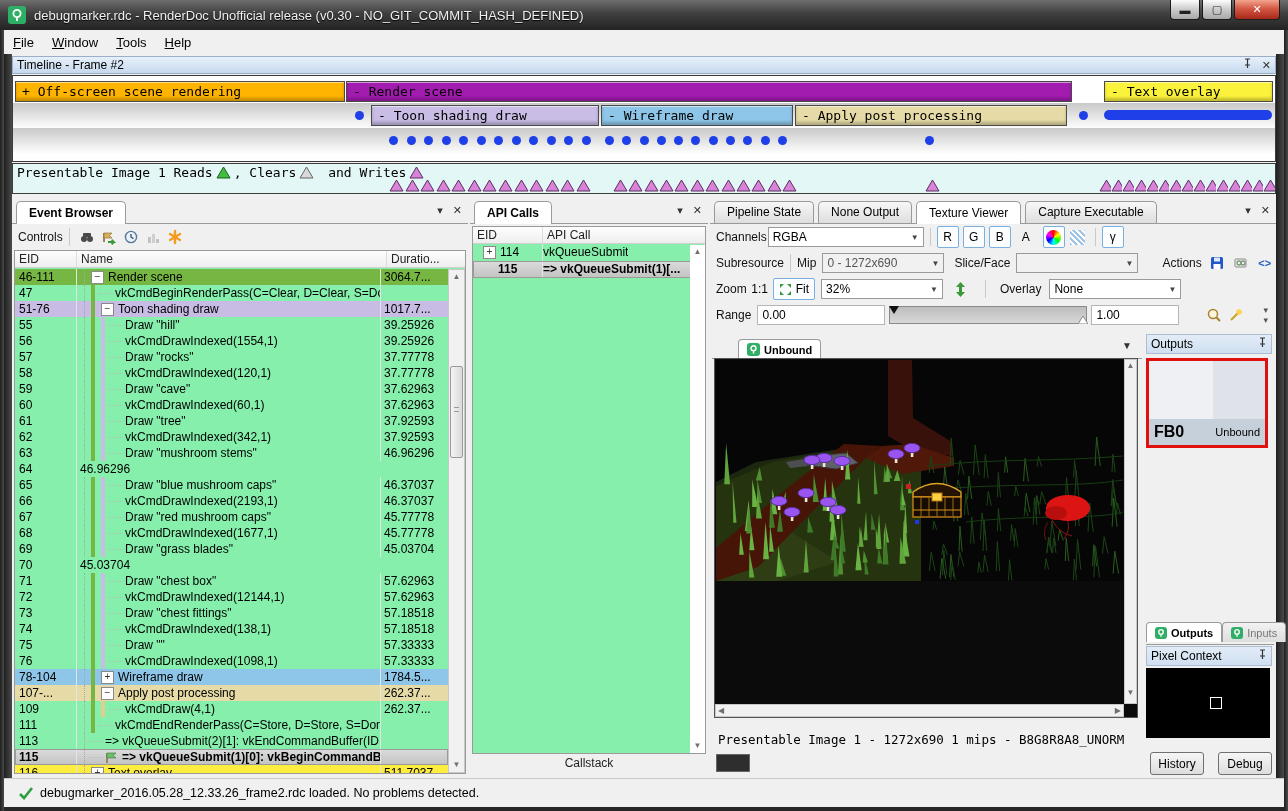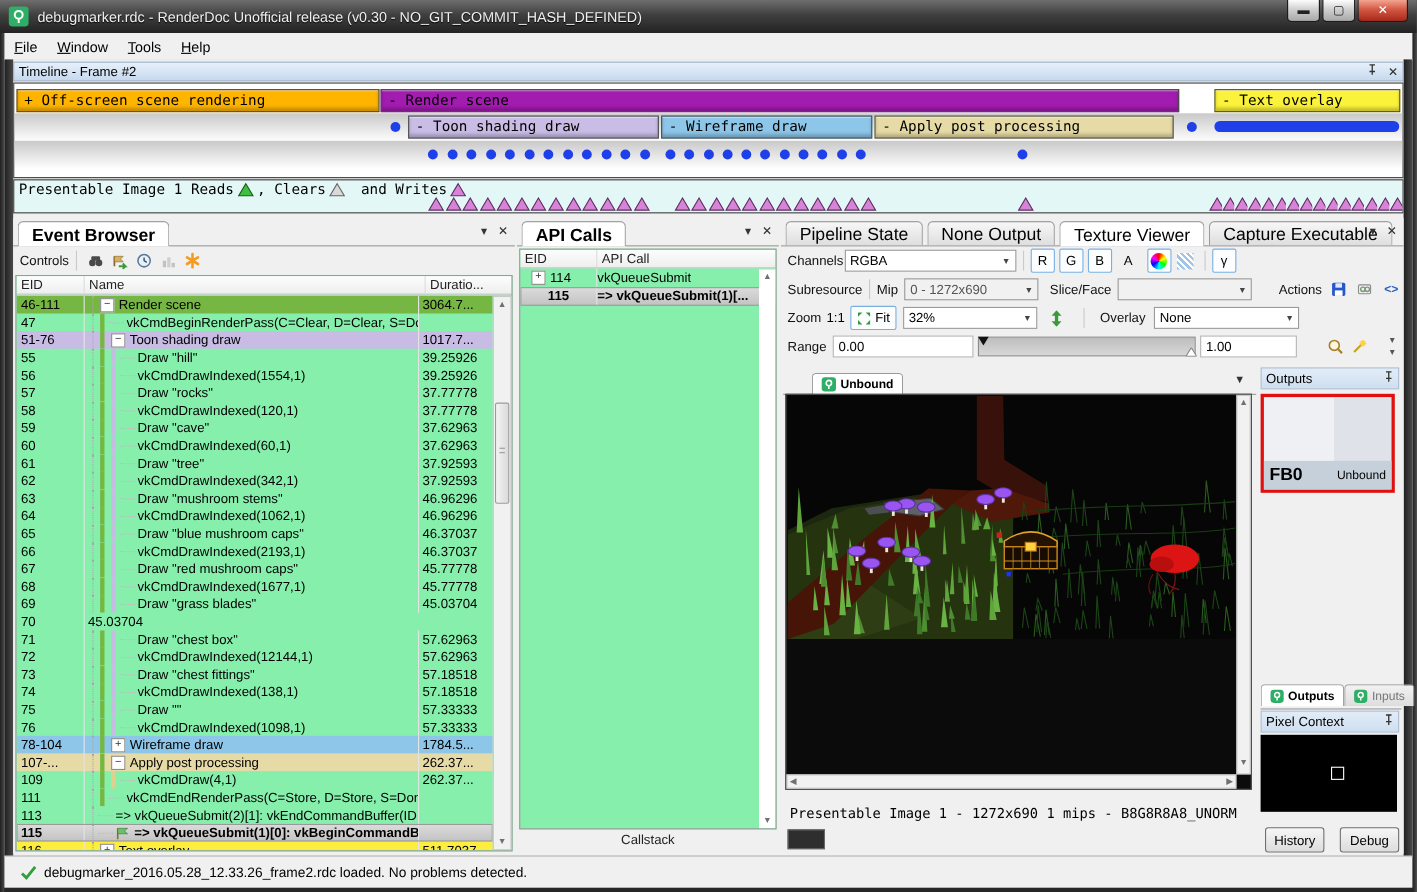--- a/index.html
+++ b/index.html
@@ -31,21 +31,21 @@
   .dotrow{position:absolute;display:flex;justify-content:space-between}
   .pill{position:absolute;height:10px;border-radius:5px;background:#1f3fe8}
   .usage{left:12px;top:163px;width:1264px;height:31px;background:#e4f7f7;border:1px solid #3c3c3c;box-sizing:border-box;overflow:hidden;
          font-family:"DejaVu Sans Mono",monospace;font-size:13px}
   .usage-text{position:absolute;left:4px;top:1px;display:flex;align-items:center;gap:3px;white-space:pre}
   .trirow{position:absolute;display:flex;justify-content:space-between;top:15px}
   
   .panel{background:#f0f0f0}
   .tabstrip{height:25px;display:flex;align-items:flex-end;border-bottom:1px solid #9a9a9a;position:relative}
   .tab{padding:3px 12px 3px 12px;border:1px solid #9a9a9a;border-bottom:none;border-radius:5px 5px 0 0;
-       background:linear-gradient(#f7f7f7,#dedede);font-size:16px;margin-left:4px;height:15px;white-space:nowrap}
+       background:linear-gradient(#f7f7f7,#dedede);font-size:12px;margin-left:4px;height:15px;white-space:nowrap}
   .tab.active{background:#fff;position:relative;top:1px;padding-top:4px}
   .tab.bold{font-weight:bold}
   .caphead-icons{position:absolute;right:6px;top:6px;display:flex;gap:10px;color:#333;font-size:11px;align-items:center}
   .listbox{background:#86efac;border:1px solid #9a9a9a;box-sizing:border-box}
   .gridhead{display:flex;background:linear-gradient(#fdfdfd,#eee);border-bottom:1px solid #cfcfcf;font-size:12px;color:#222}
   .gridhead>div{padding:1px 4px;border-right:1px solid #dcdcdc;box-sizing:border-box}
   
   .ev-row{display:flex;height:16px;line-height:16px;font-size:12px;white-space:nowrap}
   .ev-eid{width:62px;padding-left:4px;box-sizing:border-box;border-right:1px solid #e4e4e4;flex:none;overflow:hidden}
   .ev-name{flex:1;display:flex;align-items:center;overflow:hidden;border-right:1px solid #e4e4e4}
@@ -490,27 +490,20 @@
             <span class="dg"></span>
             <span class="gbar g-green"></span>
             <span class="gbar g-purple"></span>
             <span class="stub"></span>
             <span style="overflow: hidden;">Draw "mushroom stems"</span>
           </div>
           <div class="ev-dur">46.96296</div>
         </div>
         <div class="ev-row">
           <div class="ev-eid">64</div>
-          <div class="ev-name">
-            <span class="dg"></span>
-            <span class="gbar g-green"></span>
-            <span class="gbar g-purple"></span>
-            <span class="stub"></span>
-            <span style="overflow: hidden;">vkCmdDrawIndexed(1062,1)</span>
-          </div>
           <div class="ev-dur">46.96296</div>
         </div>
         <div class="ev-row">
           <div class="ev-eid">65</div>
           <div class="ev-name">
             <span class="dg"></span>
             <span class="gbar g-green"></span>
             <span class="gbar g-purple"></span>
             <span class="stub"></span>
             <span style="overflow: hidden;">Draw "blue mushroom caps"</span>

